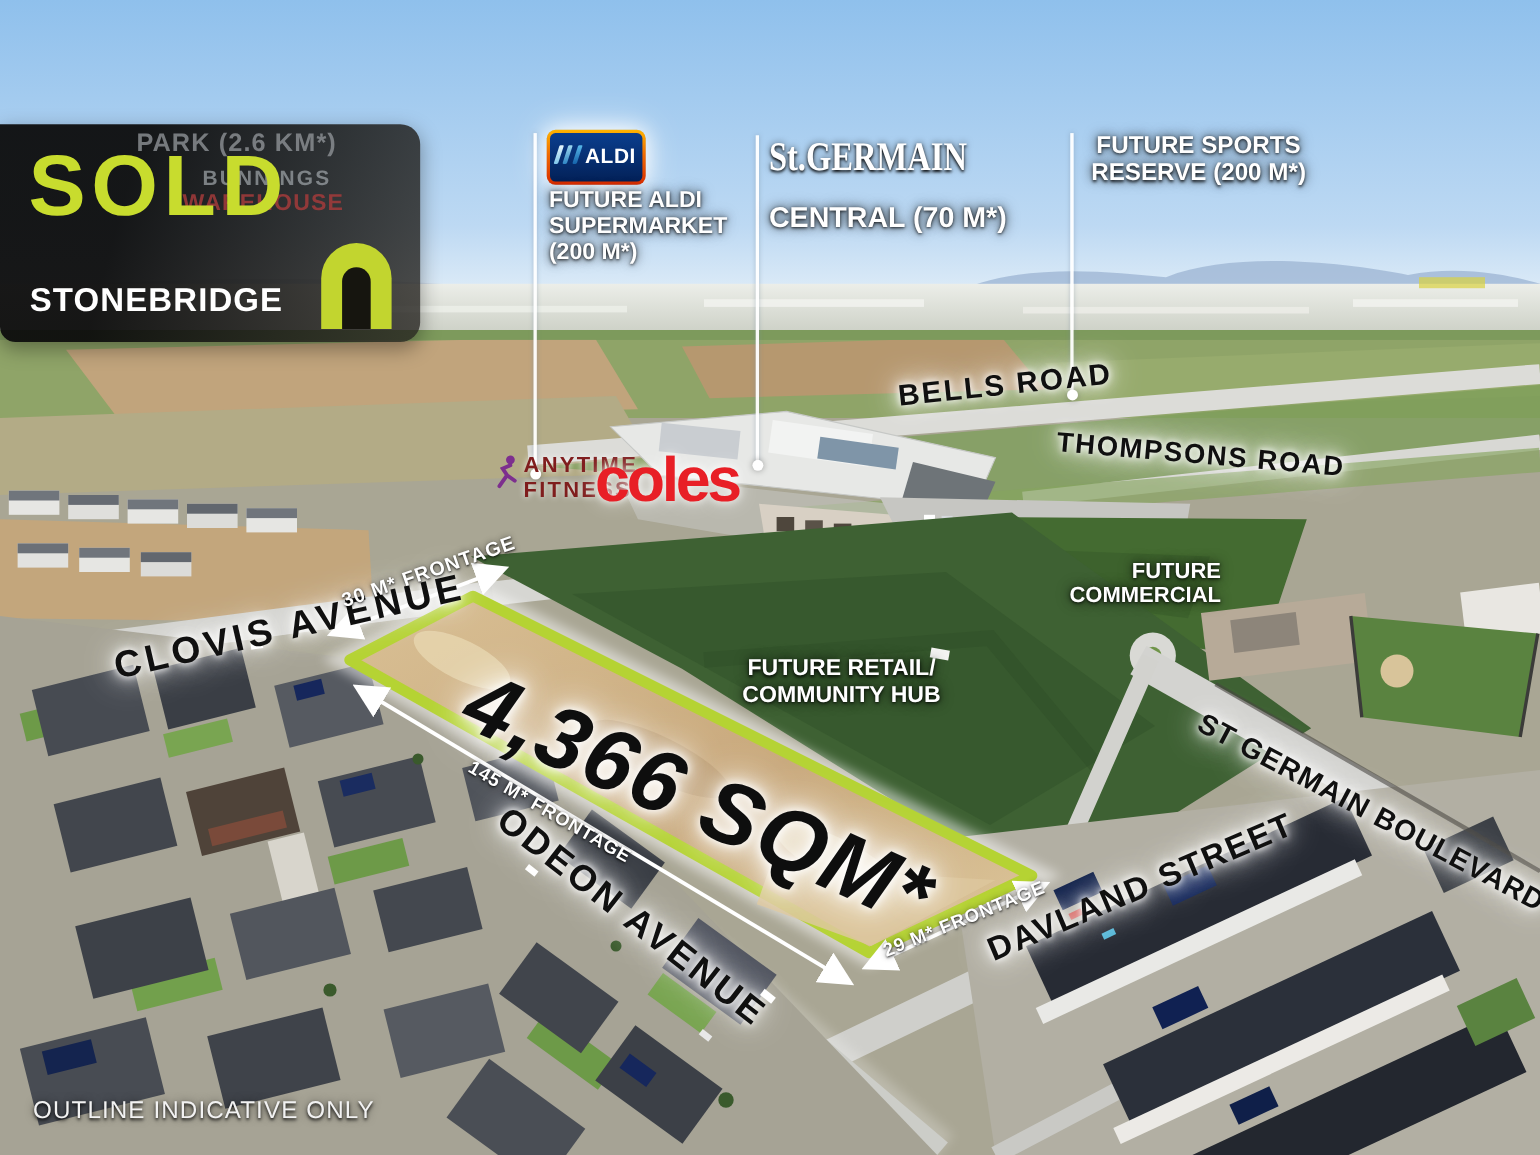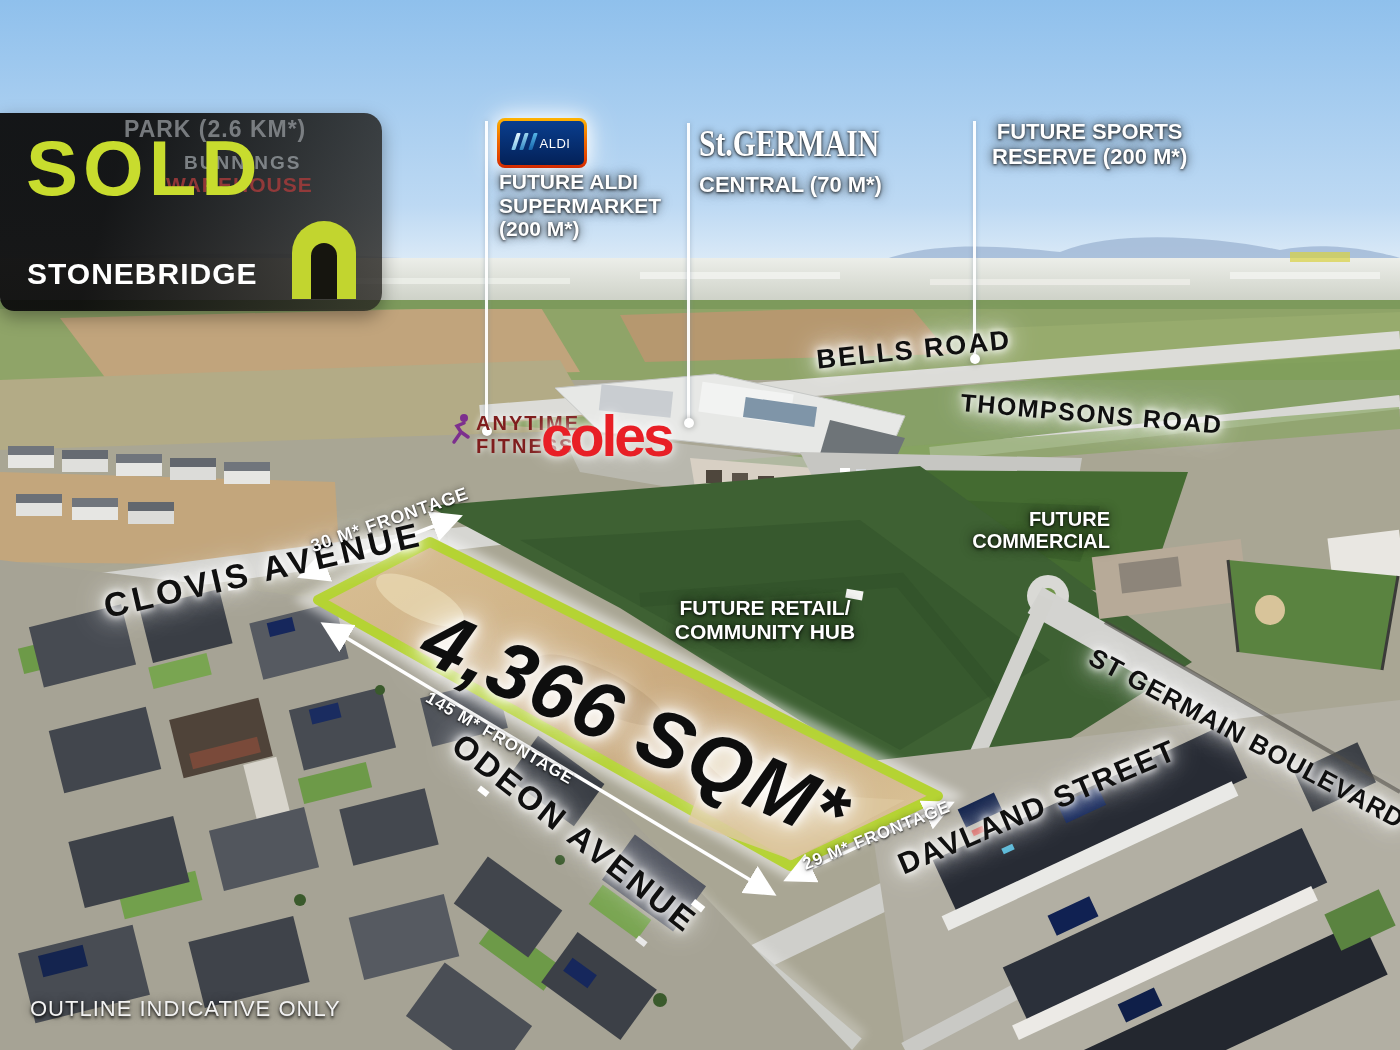--- a/index.html
+++ b/index.html
@@ -29,21 +29,21 @@
   #arch-outer{position:absolute;right:26px;bottom:12px;width:64px;height:78px;background:#c2d52f;
               border-radius:32px 32px 0 0;}
   #arch-inner{position:absolute;left:19px;top:22px;width:26px;height:56px;background:#16150f;
               border-radius:13px 13px 0 0;}
   
   #aldi-box{position:absolute;left:497px;top:118px;width:84px;height:44px;z-index:2;border-radius:8px;
             background:linear-gradient(180deg,#ffb400,#f06a00 45%,#d92c00);padding:3px;
             box-shadow:0 0 18px rgba(255,255,255,.95),0 0 34px rgba(255,255,255,.7);}
   #aldi-in{width:100%;height:100%;border-radius:5px;background:linear-gradient(180deg,#0a3e8e,#032158);
            display:flex;align-items:center;justify-content:center;gap:5px;}
-  #aldi-word{color:#fff;font-weight:400;font-size:13px;letter-spacing:.5px;}
+  #aldi-word{color:#fff;font-weight:700;font-size:19px;letter-spacing:.5px;}
   .stripe{display:inline-block;width:4px;height:17px;transform:skewX(-18deg);border-radius:1px;}
   
   #stg-title{font-family:"Liberation Serif",serif;font-weight:700;font-size:37px;color:#fff;
              transform:scaleX(.8);transform-origin:left top;letter-spacing:0;
              text-shadow:0 1px 3px rgba(0,0,0,.9),0 0 8px rgba(0,0,0,.6);}
   #coles{color:#e81f26;font-weight:800;font-size:57px;letter-spacing:-3px;line-height:1;
          text-shadow:0 0 8px rgba(255,255,255,.9),0 0 18px rgba(255,255,255,.7);}
   #area-label{font-size:80px;font-weight:900;font-style:italic;color:#0e0e0e;letter-spacing:2px;white-space:nowrap;
               text-shadow:0 0 8px #fff,0 0 16px #fff,0 0 30px rgba(255,255,255,.95),0 0 46px rgba(255,255,255,.8);}
   .frontage{color:#fff;font-weight:900;font-size:17px;letter-spacing:1px;white-space:nowrap;
@@ -302,21 +302,21 @@
     </div>
   </div>
   <div class="abs lbl" style="left:499px;top:170px;font-size:21px;z-index:2;">
     <div>FUTURE ALDI</div>
     <div>SUPERMARKET</div>
     <div>(200 M*)</div>
   </div>
 
   <div class="abs" style="left:699px;top:122px;z-index:2;">
     <div id="stg-title">St.GERMAIN</div>
-    <div class="lbl" style="font-size:22px;margin-top:8px;">CENTRAL (70 M*)</div>
+    <div class="lbl" style="font-size:26px;margin-top:18px;">CENTRAL (70 M*)</div>
   </div>
 
   <div class="abs lbl" style="left:992px;top:120px;font-size:22px;z-index:2;text-align:center;">
     <div>FUTURE SPORTS</div>
     <div>RESERVE (200 M*)</div>
   </div>
 
   <div class="abs" style="left:450px;top:412px;z-index:2;display:flex;gap:4px;">
     <svg width="22" height="34" viewBox="0 0 22 34">
       <circle cx="14" cy="6" r="4" fill="#7d2f8e"></circle>

